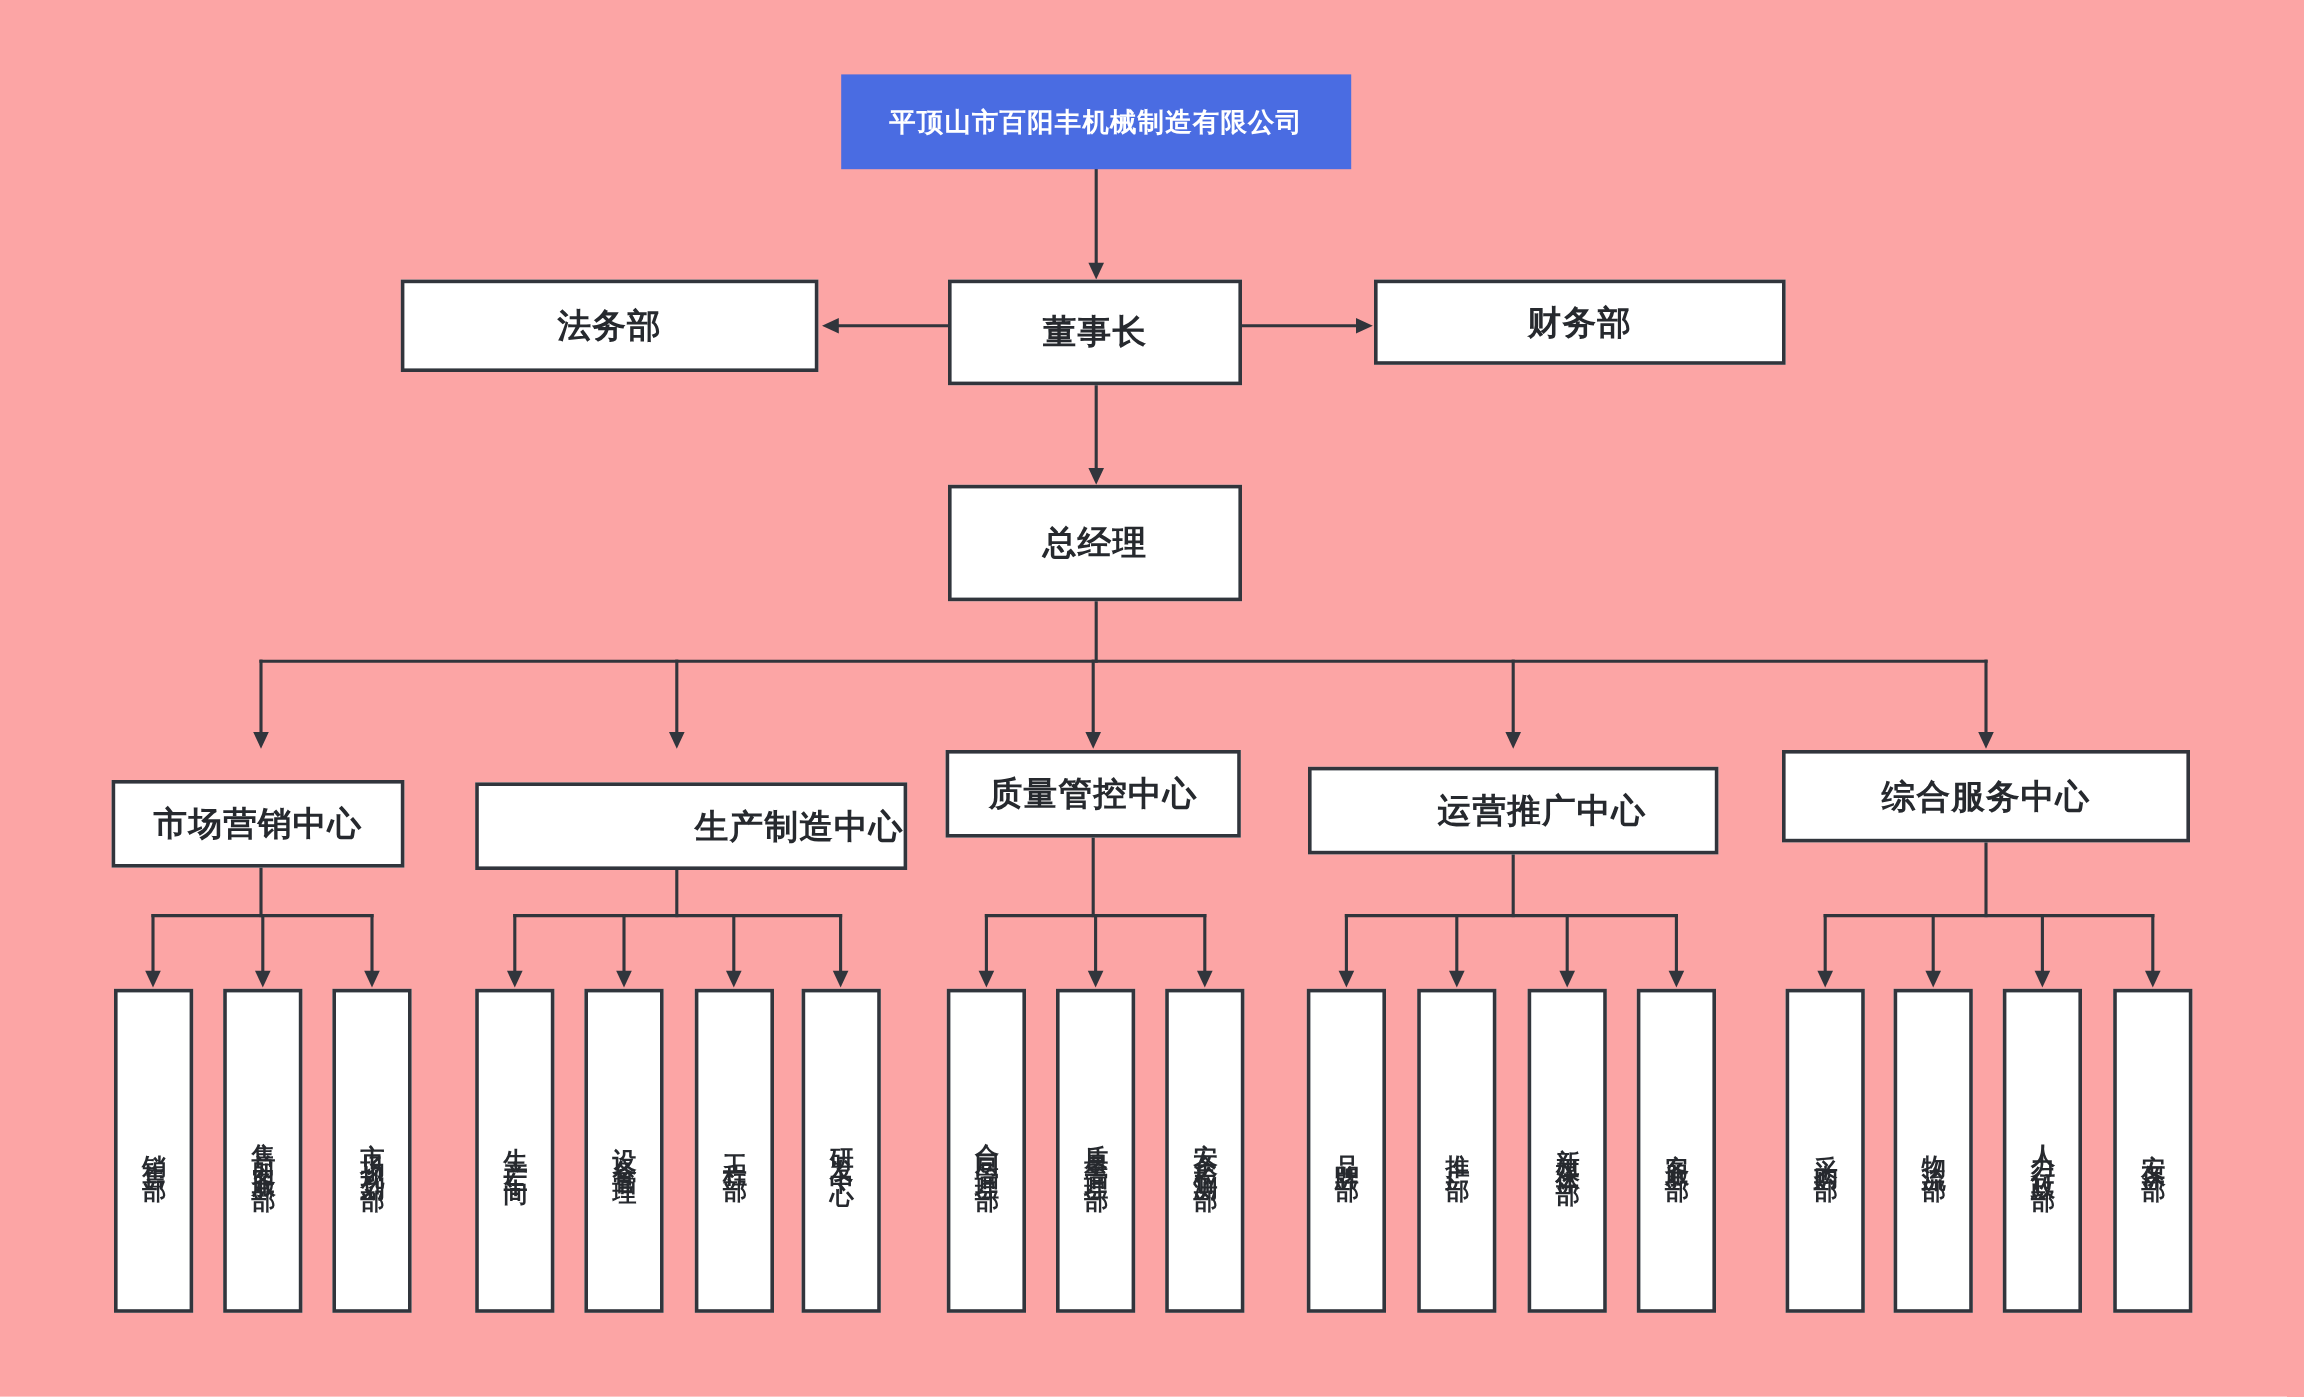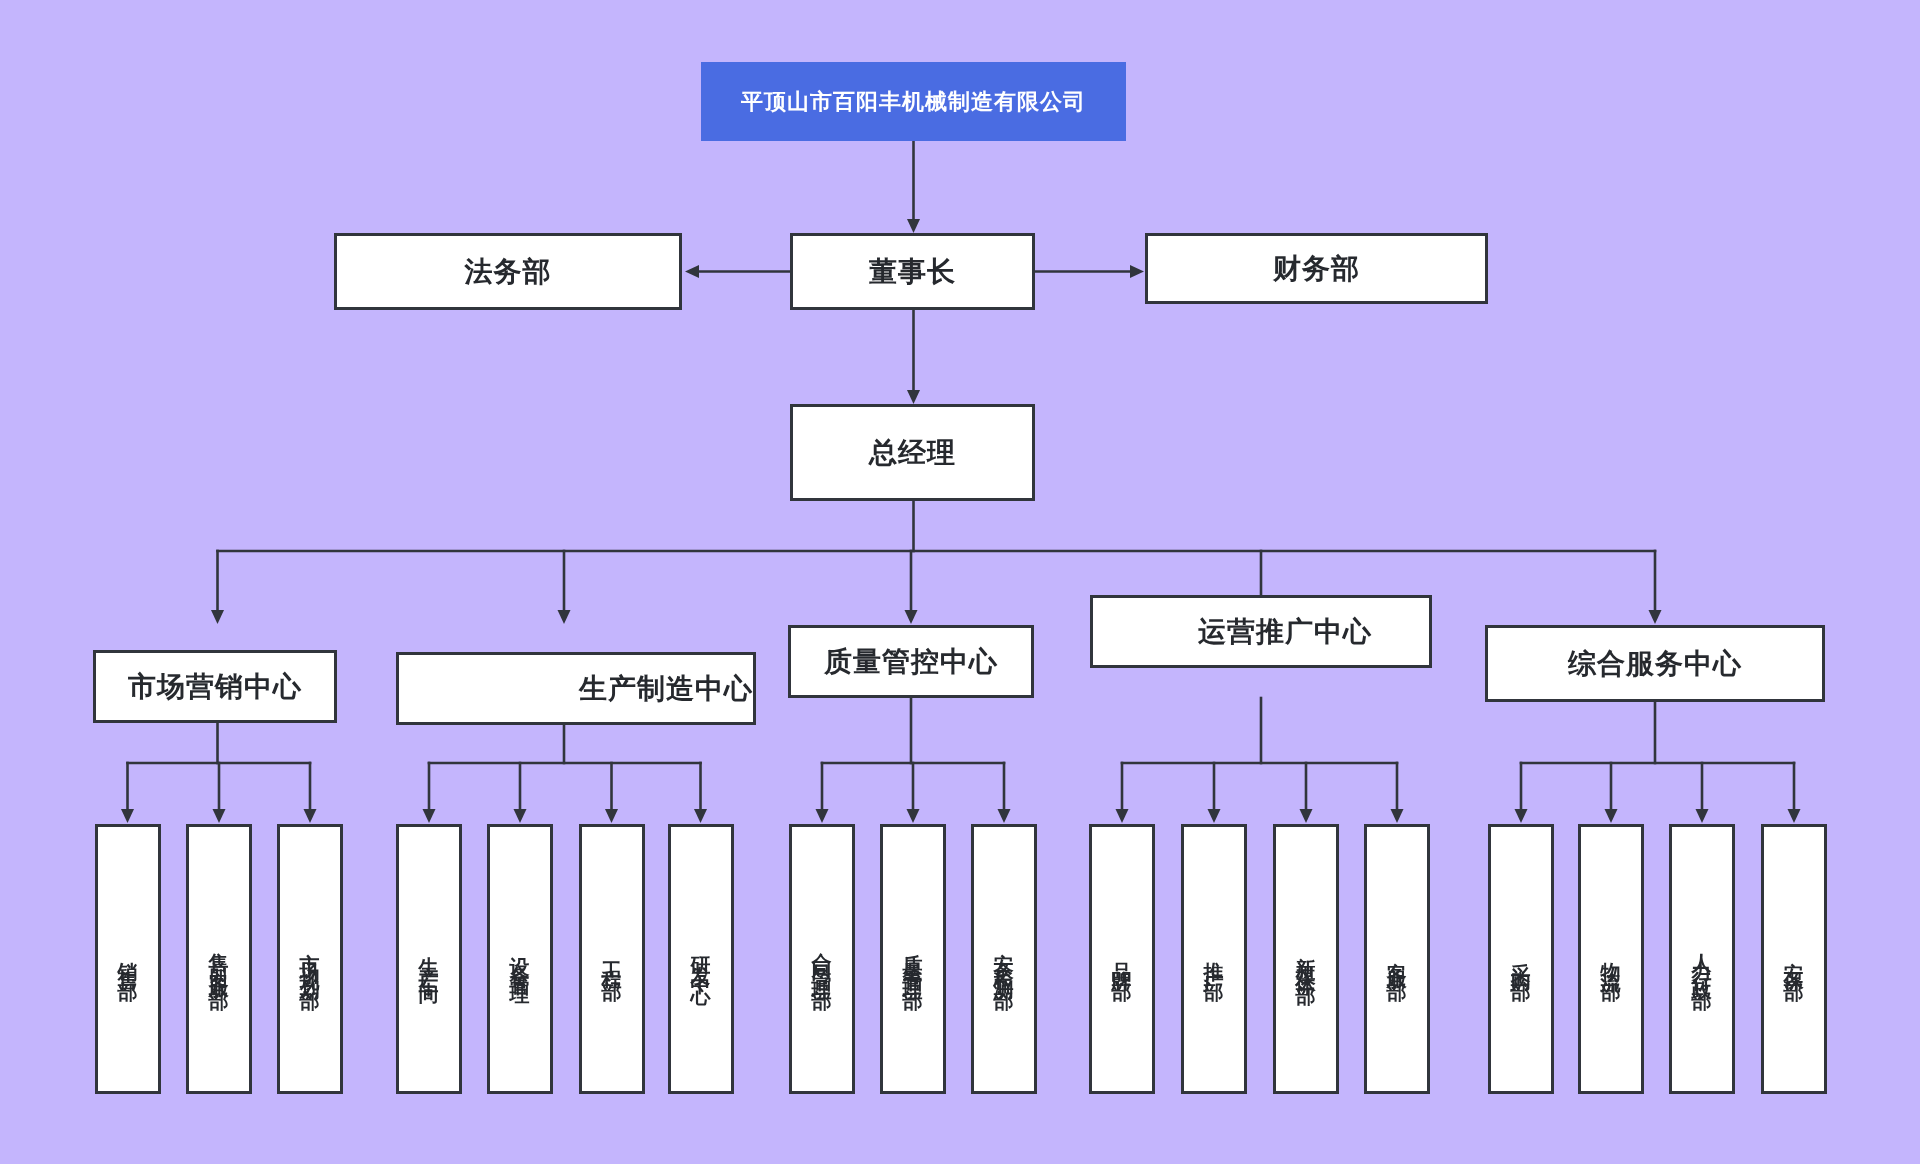--- a/index.html
+++ b/index.html
@@ -1,19 +1,19 @@
 <!DOCTYPE html>
 <html><head>
 <meta charset="utf-8">
 <style>
   html,body{margin:0;padding:0;background:#ffffff;}
   .canvas{
     position:relative;
     width:1920px;height:1164px;
-    background:#c4b5fd;
+    background:#fca5a5;
     font-family:"Liberation Sans","DejaVu Sans",sans-serif;
     overflow:hidden;
   }
   .connectors{position:absolute;left:0;top:0;width:1920px;height:1164px;z-index:1;}
   .connectors line{stroke:#31353c;stroke-width:2.6;stroke-linecap:square;}
   .connectors polygon{fill:#31353c;}
   .node{
     position:absolute;z-index:2;box-sizing:border-box;
     background:#ffffff;border:3px solid #31353c;
     display:flex;align-items:center;justify-content:center;
@@ -116,41 +116,41 @@
       <polygon points="1787.5,809 1800.5,809 1794,823"></polygon>
   </svg>
 
   <div class="node root" style="left:701px;top:62px;width:425px;height:79px;">
     <span>平顶山市百阳丰机械制造有限公司</span>
   </div>
 
   <div class="node" style="left:334px;top:233px;width:348px;height:77px;">
     <span>法务部</span>
   </div>
-  <div class="node" style="left:790px;top:233px;width:245px;height:77px;">
+  <div class="node" style="left:790px;top:233px;width:245px;height:88px;">
     <span>董事长</span>
   </div>
   <div class="node" style="left:1145px;top:233px;width:343px;height:71px;">
     <span>财务部</span>
   </div>
 
   <div class="node" style="left:790px;top:404px;width:245px;height:97px;">
     <span>总经理</span>
   </div>
 
   <div class="node" style="left:93px;top:650px;width:244px;height:73px;">
     <span>市场营销中心</span>
   </div>
   <div class="node" style="left:396px;top:652px;width:360px;height:73px;justify-content:flex-end;">
     <span>生产制造中心</span>
   </div>
   <div class="node" style="left:788px;top:625px;width:246px;height:73px;">
     <span>质量管控中心</span>
   </div>
-  <div class="node" style="left:1090px;top:595px;width:342px;height:73px;padding-left:48px;">
+  <div class="node" style="left:1090px;top:639px;width:342px;height:73px;padding-left:48px;">
     <span>运营推广中心</span>
   </div>
   <div class="node" style="left:1485px;top:625px;width:340px;height:77px;">
     <span>综合服务中心</span>
   </div>
 
   <div class="node leaf" style="left:95px;top:824px;width:66px;height:270px;">
     <span class="vtext">销售部</span>
   </div>
   <div class="node leaf" style="left:186px;top:824px;width:66px;height:270px;">

